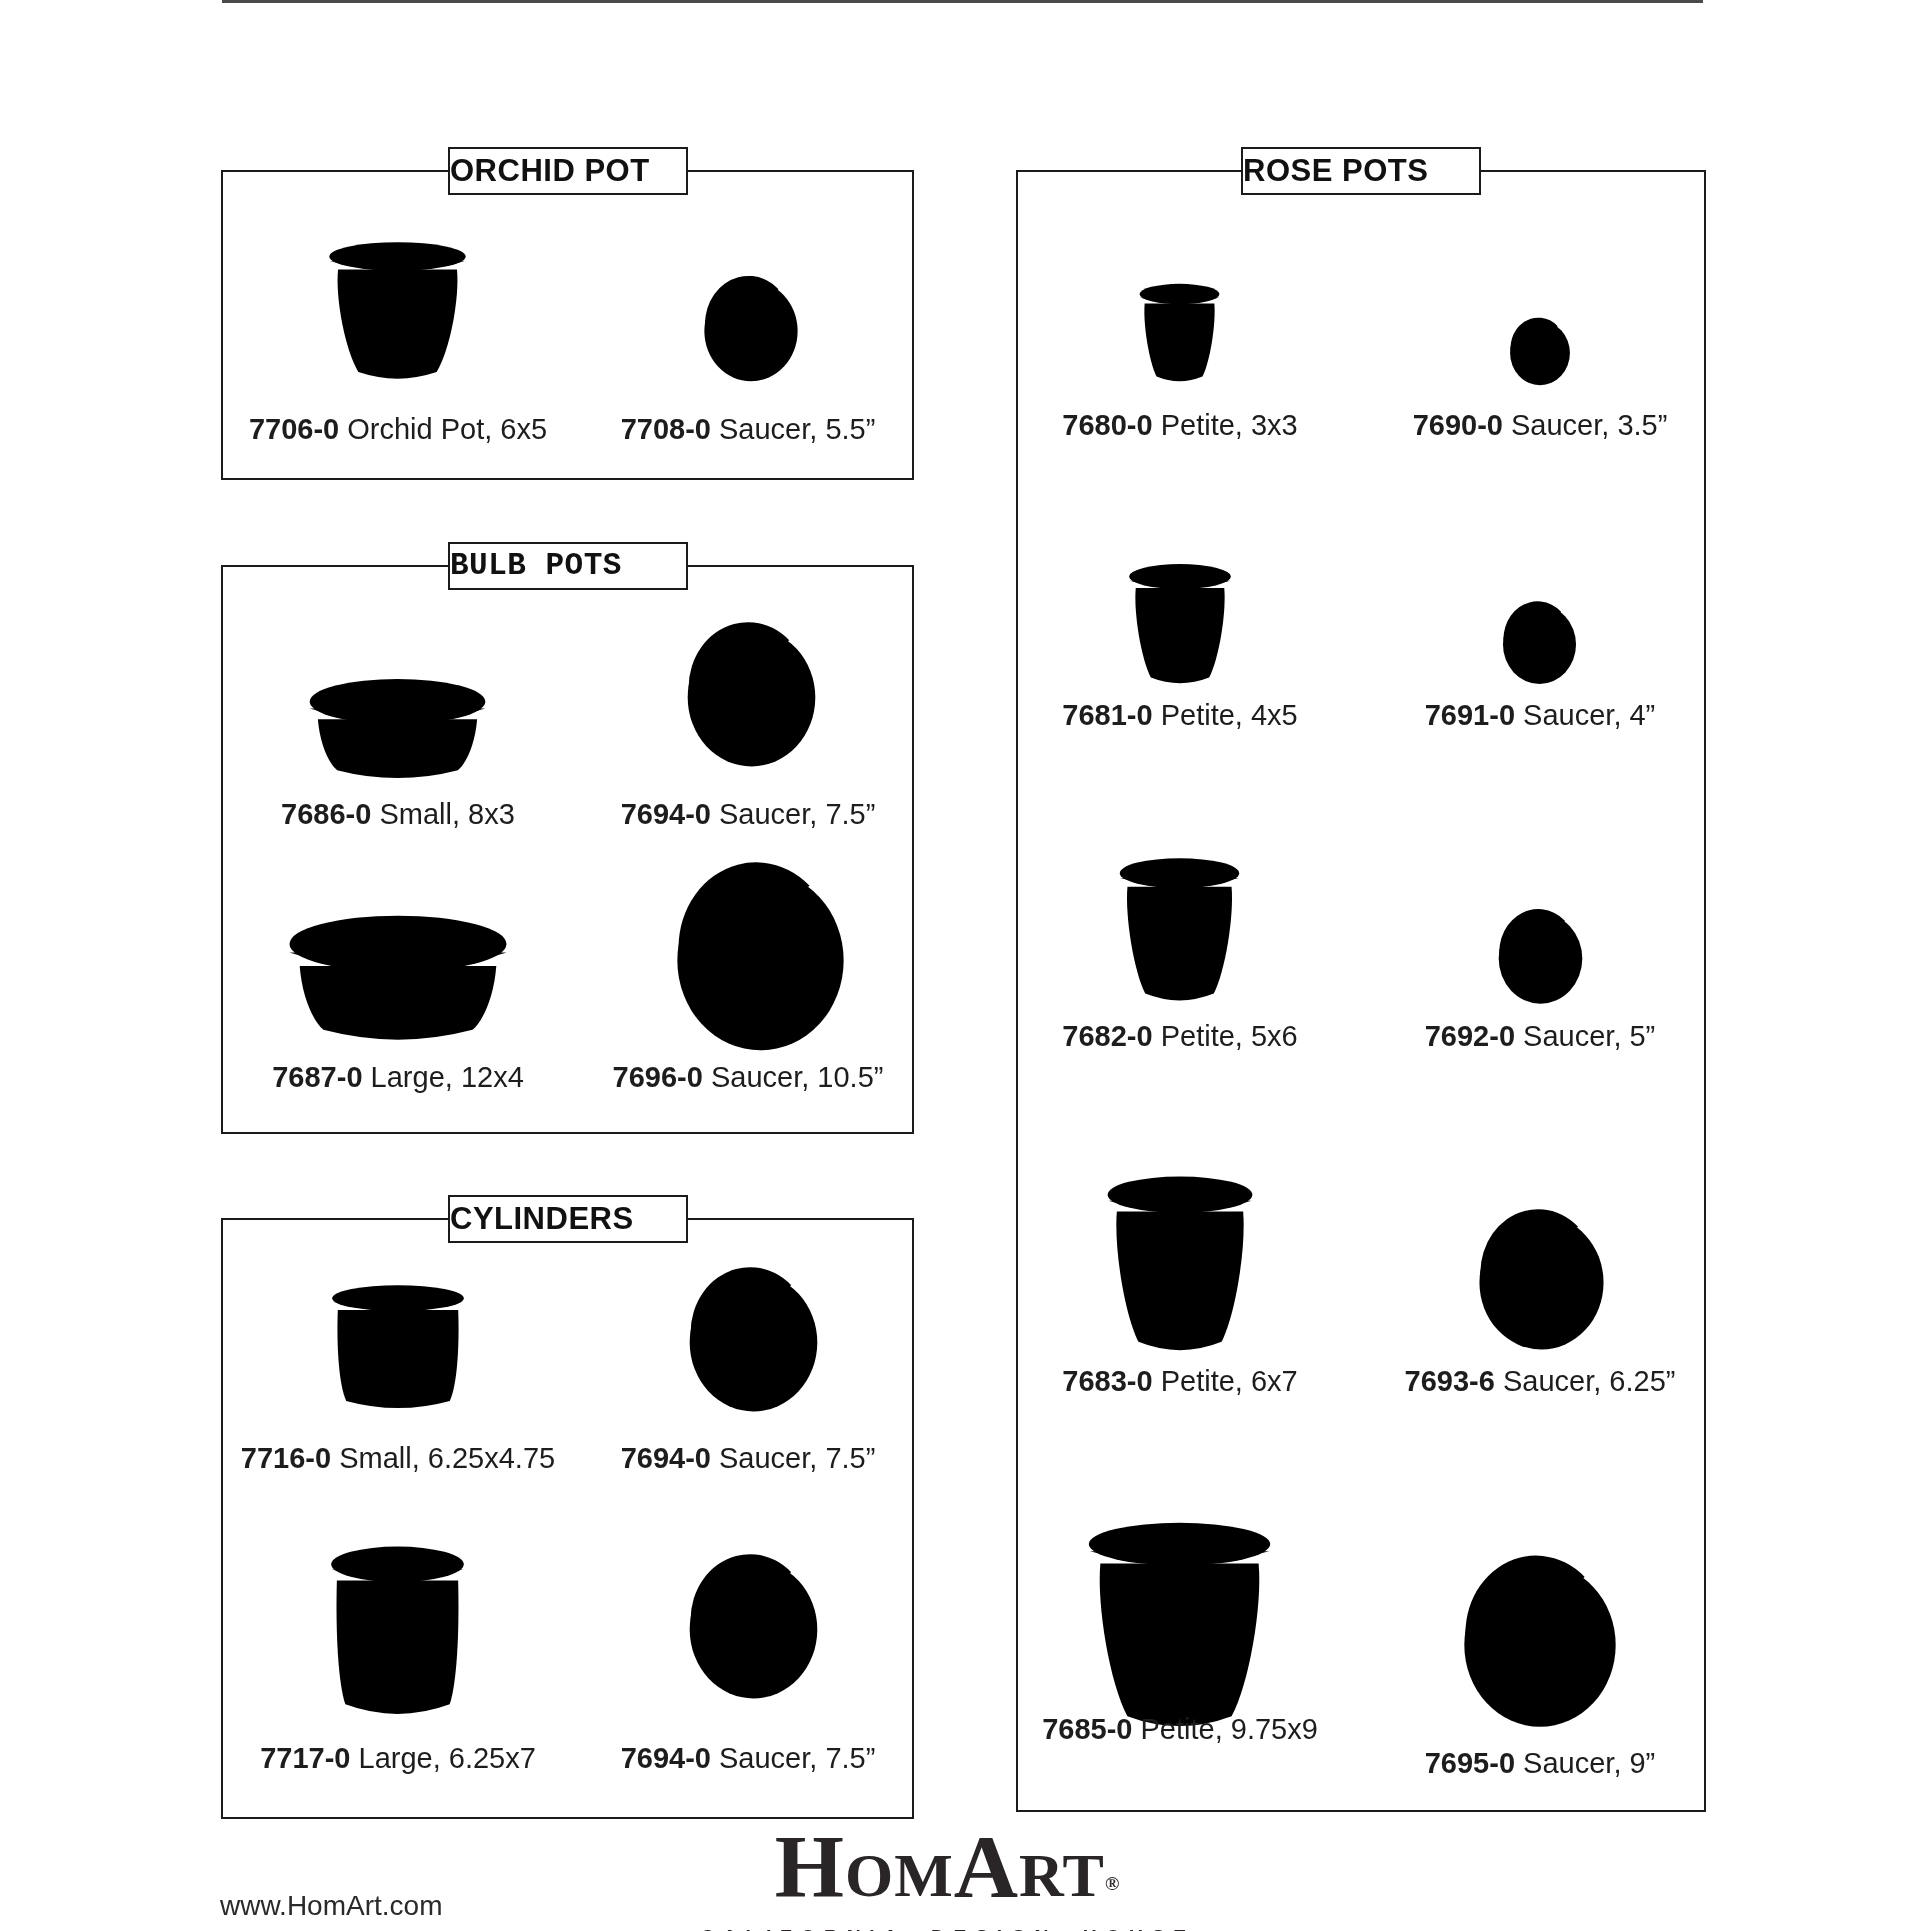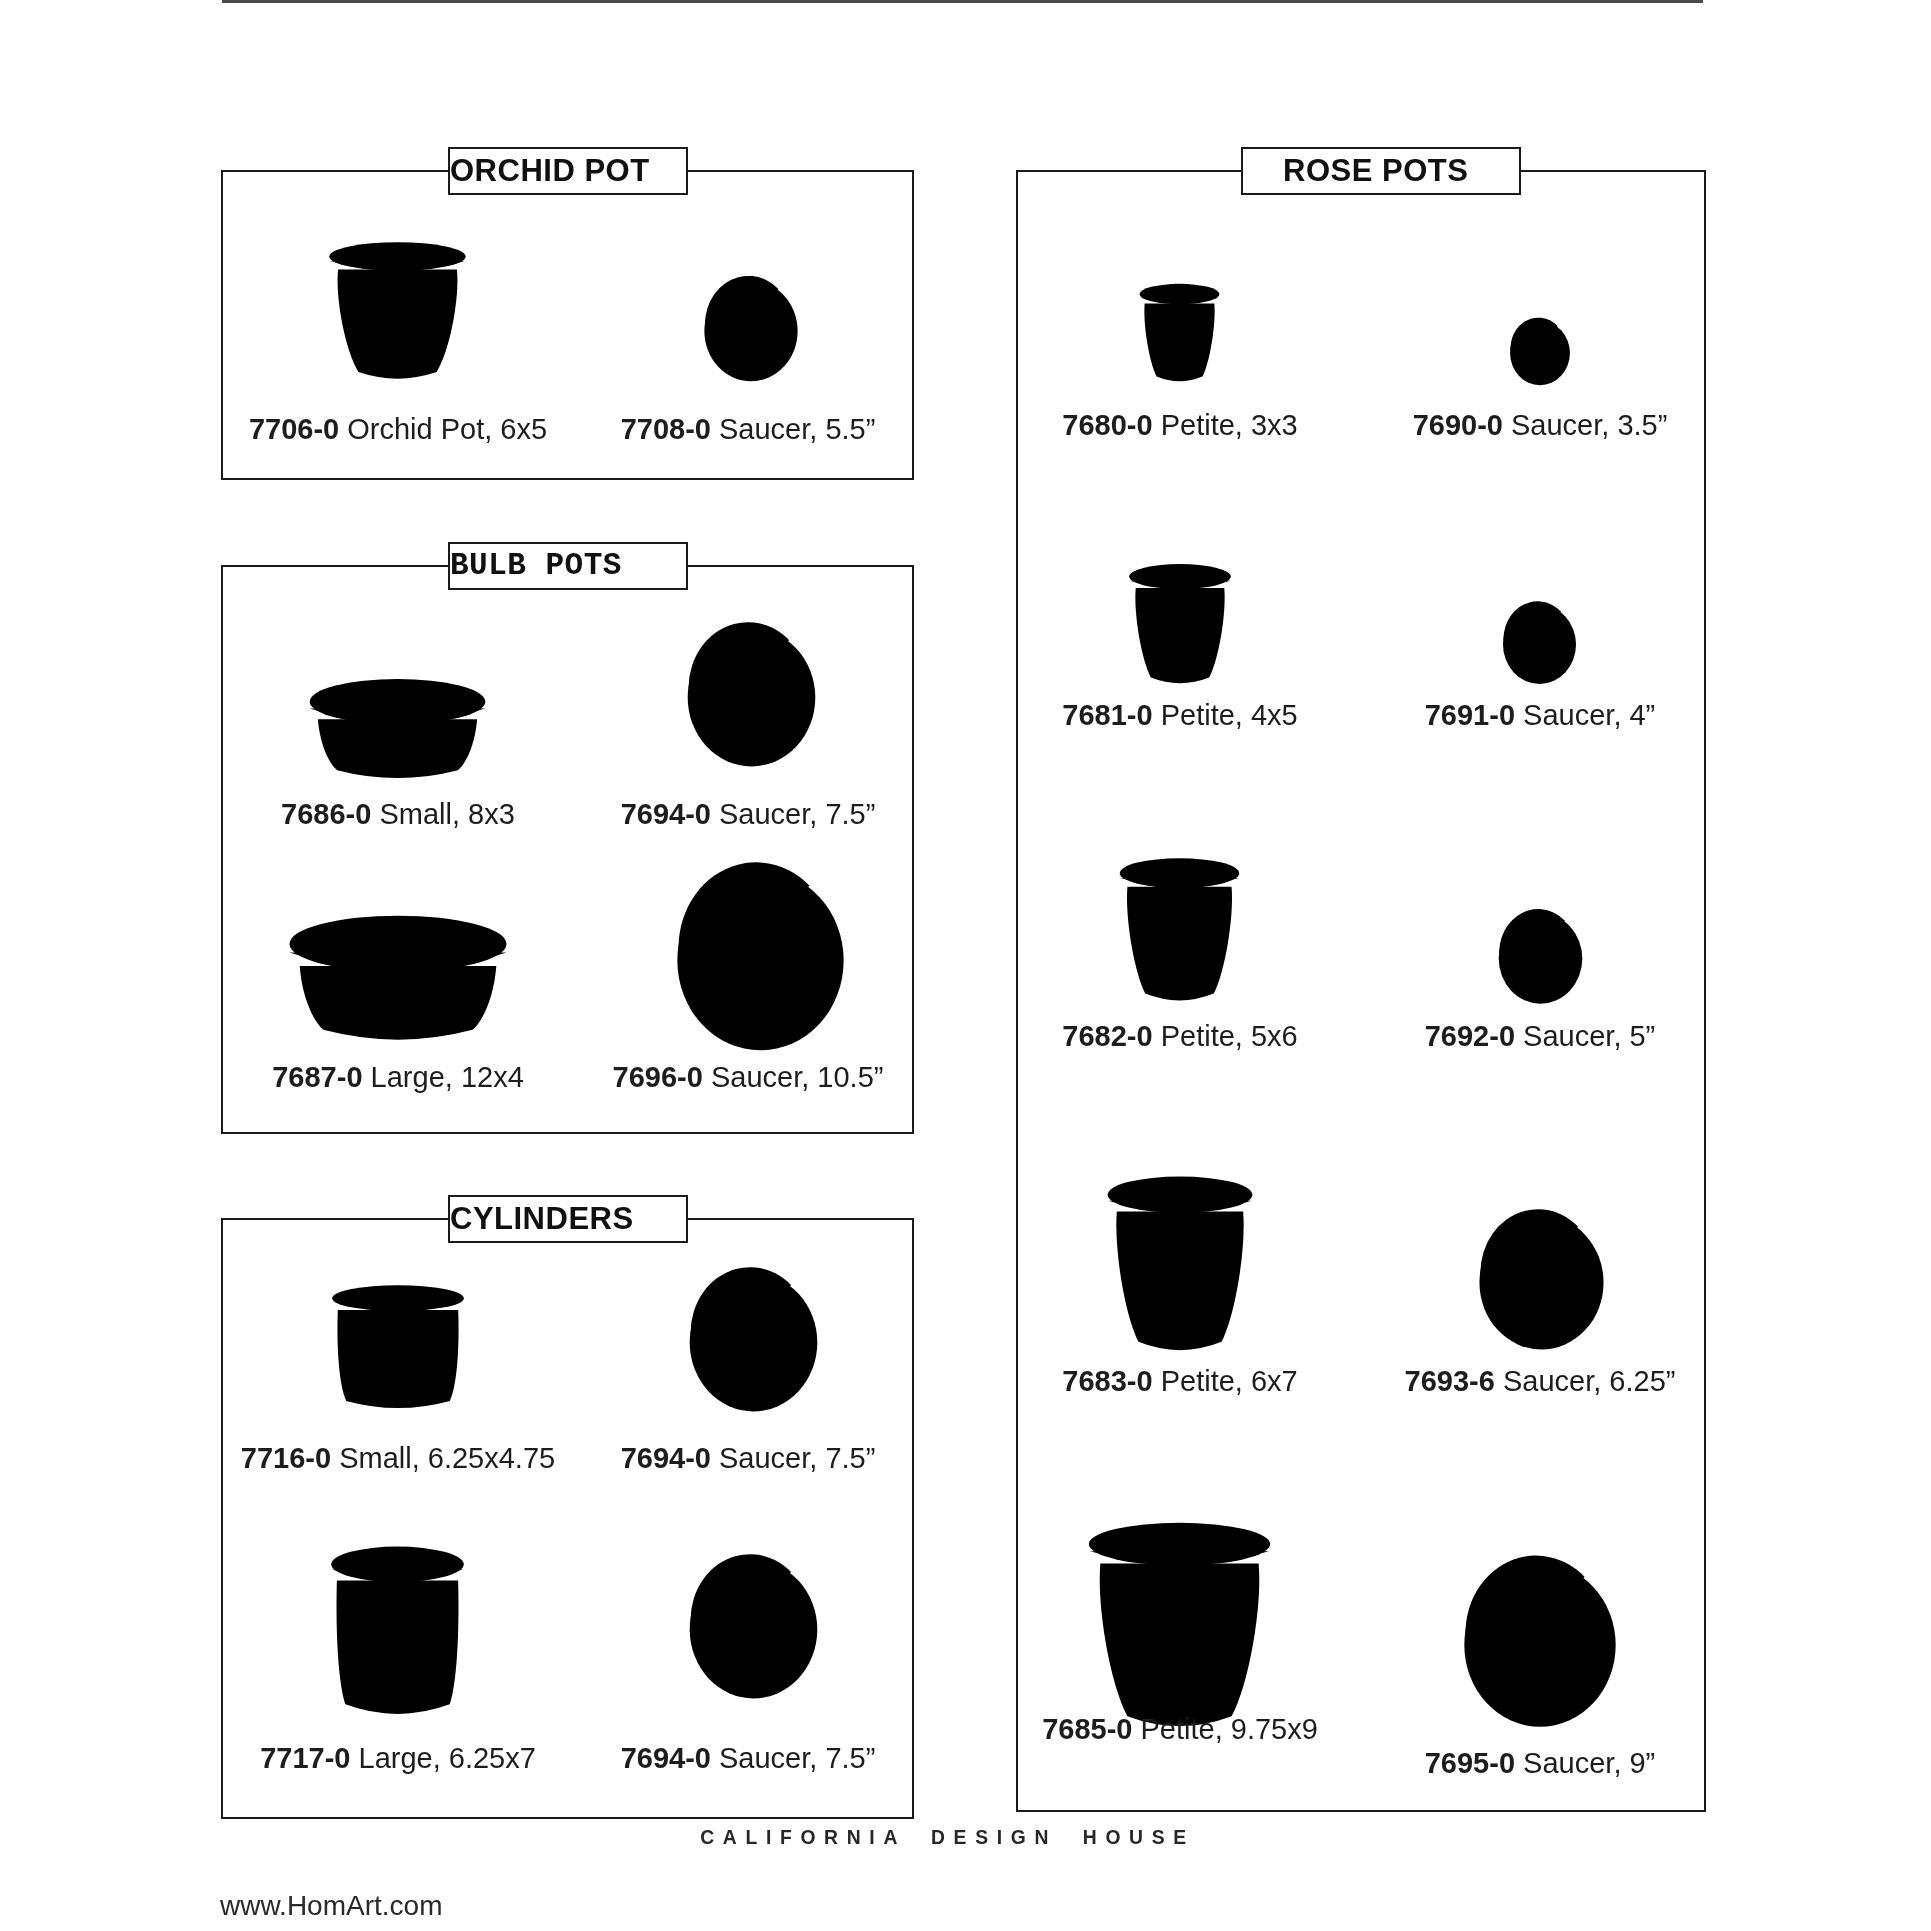--- a/index.html
+++ b/index.html
@@ -142,21 +142,21 @@
     </svg>
   <div class="item-label" style="left:224px;top:1742px;"><span class="sku">7717-0</span> <span>Large, 6.25x7</span></div>
 
   <svg class="draw" style="left:681px;top:1557px;" width="145" height="145" viewBox="0 0 100 100" preserveAspectRatio="none">
       <use href="#sym-saucer"></use>
     </svg>
   <div class="item-label" style="left:574px;top:1742px;"><span class="sku">7694-0</span> <span>Saucer, 7.5”</span></div>
 
   
   <div class="section-box" style="left:1016px;top:170px;width:686px;height:1638px;"></div>
-  <div class="section-header" style="left:1241px;top:147px;padding-left:40px;">ROSE POTS</div>
+  <div class="section-header" style="left:1241px;top:147px;">ROSE POTS</div>
 
   
   <svg class="draw" style="left:1137px;top:283px;" width="85" height="102" viewBox="0 0 100 120" preserveAspectRatio="none">
       <use href="#sym-rose-pot"></use>
     </svg>
   <div class="item-label" style="left:1006px;top:409px;"><span class="sku">7680-0</span> <span>Petite, 3x3</span></div>
   <svg class="draw" style="left:1506px;top:319px;" width="68" height="68" viewBox="0 0 100 100" preserveAspectRatio="none">
       <use href="#sym-saucer"></use>
     </svg>
   <div class="item-label" style="left:1366px;top:409px;"><span class="sku">7690-0</span> <span>Saucer, 3.5”</span></div>
@@ -196,18 +196,19 @@
       <use href="#sym-rose-pot"></use>
     </svg>
   <div class="item-label" style="left:1006px;top:1713px;"><span class="sku">7685-0</span> <span>Petite, 9.75x9</span></div>
   <svg class="draw" style="left:1454px;top:1559px;" width="172" height="172" viewBox="0 0 100 100" preserveAspectRatio="none">
       <use href="#sym-saucer"></use>
     </svg>
   <div class="item-label" style="left:1366px;top:1747px;"><span class="sku">7695-0</span> <span>Saucer, 9”</span></div>
 
   
   <div class="logo-wrap">
+    <div class="logo-text"><span>HomArt</span><span class="logo-reg">®</span></div>
     <div class="logo-tagline">CALIFORNIA DESIGN HOUSE</div>
   </div>
   <div class="footer-url">www.HomArt.com</div>
 
 </div>
 
 
 </body></html>

